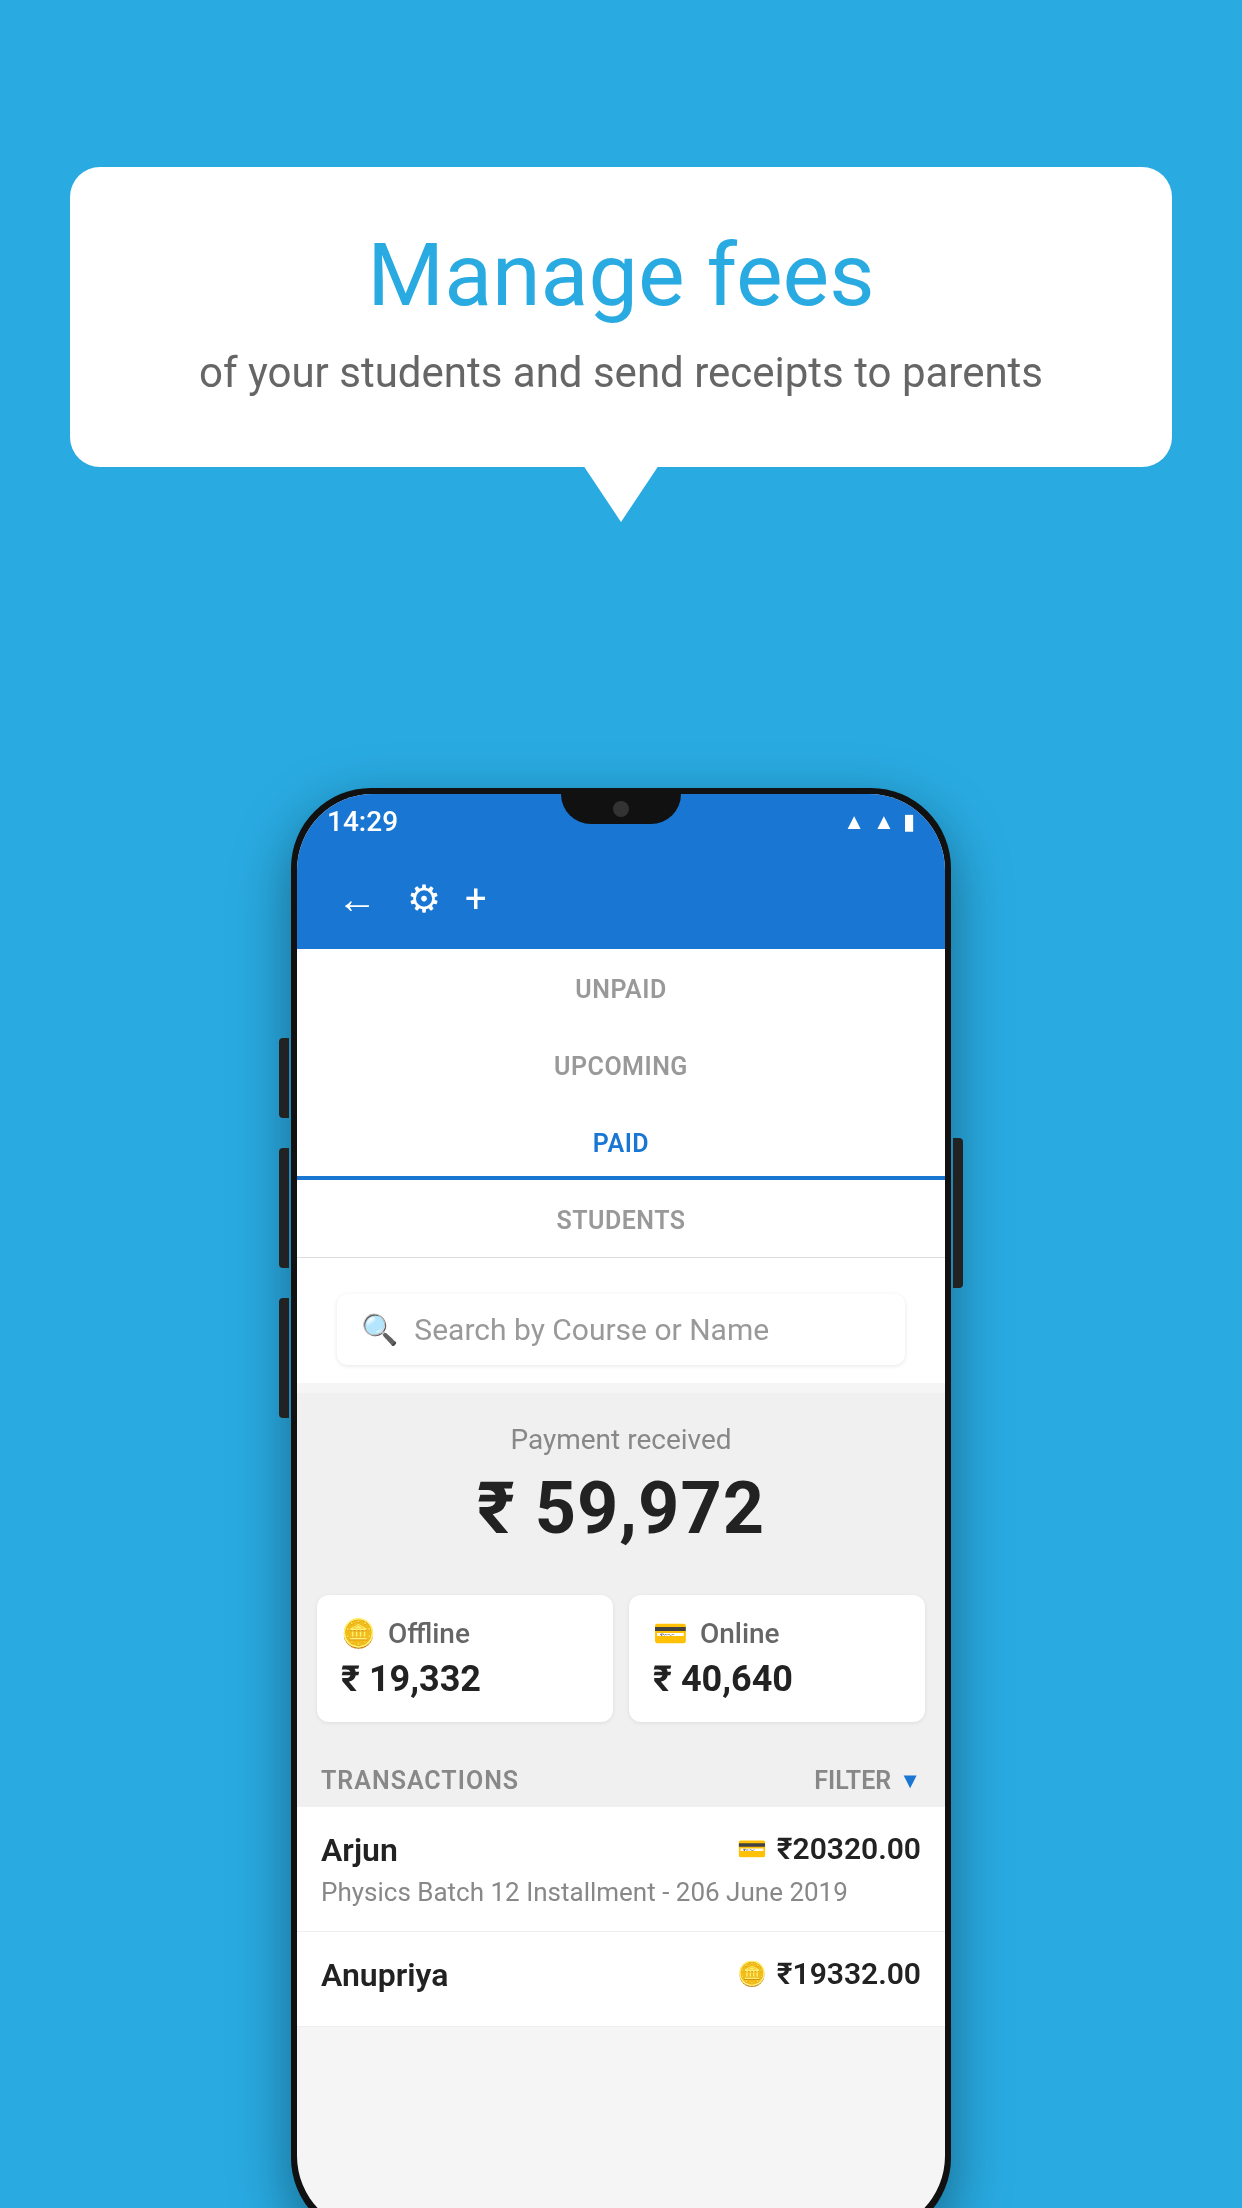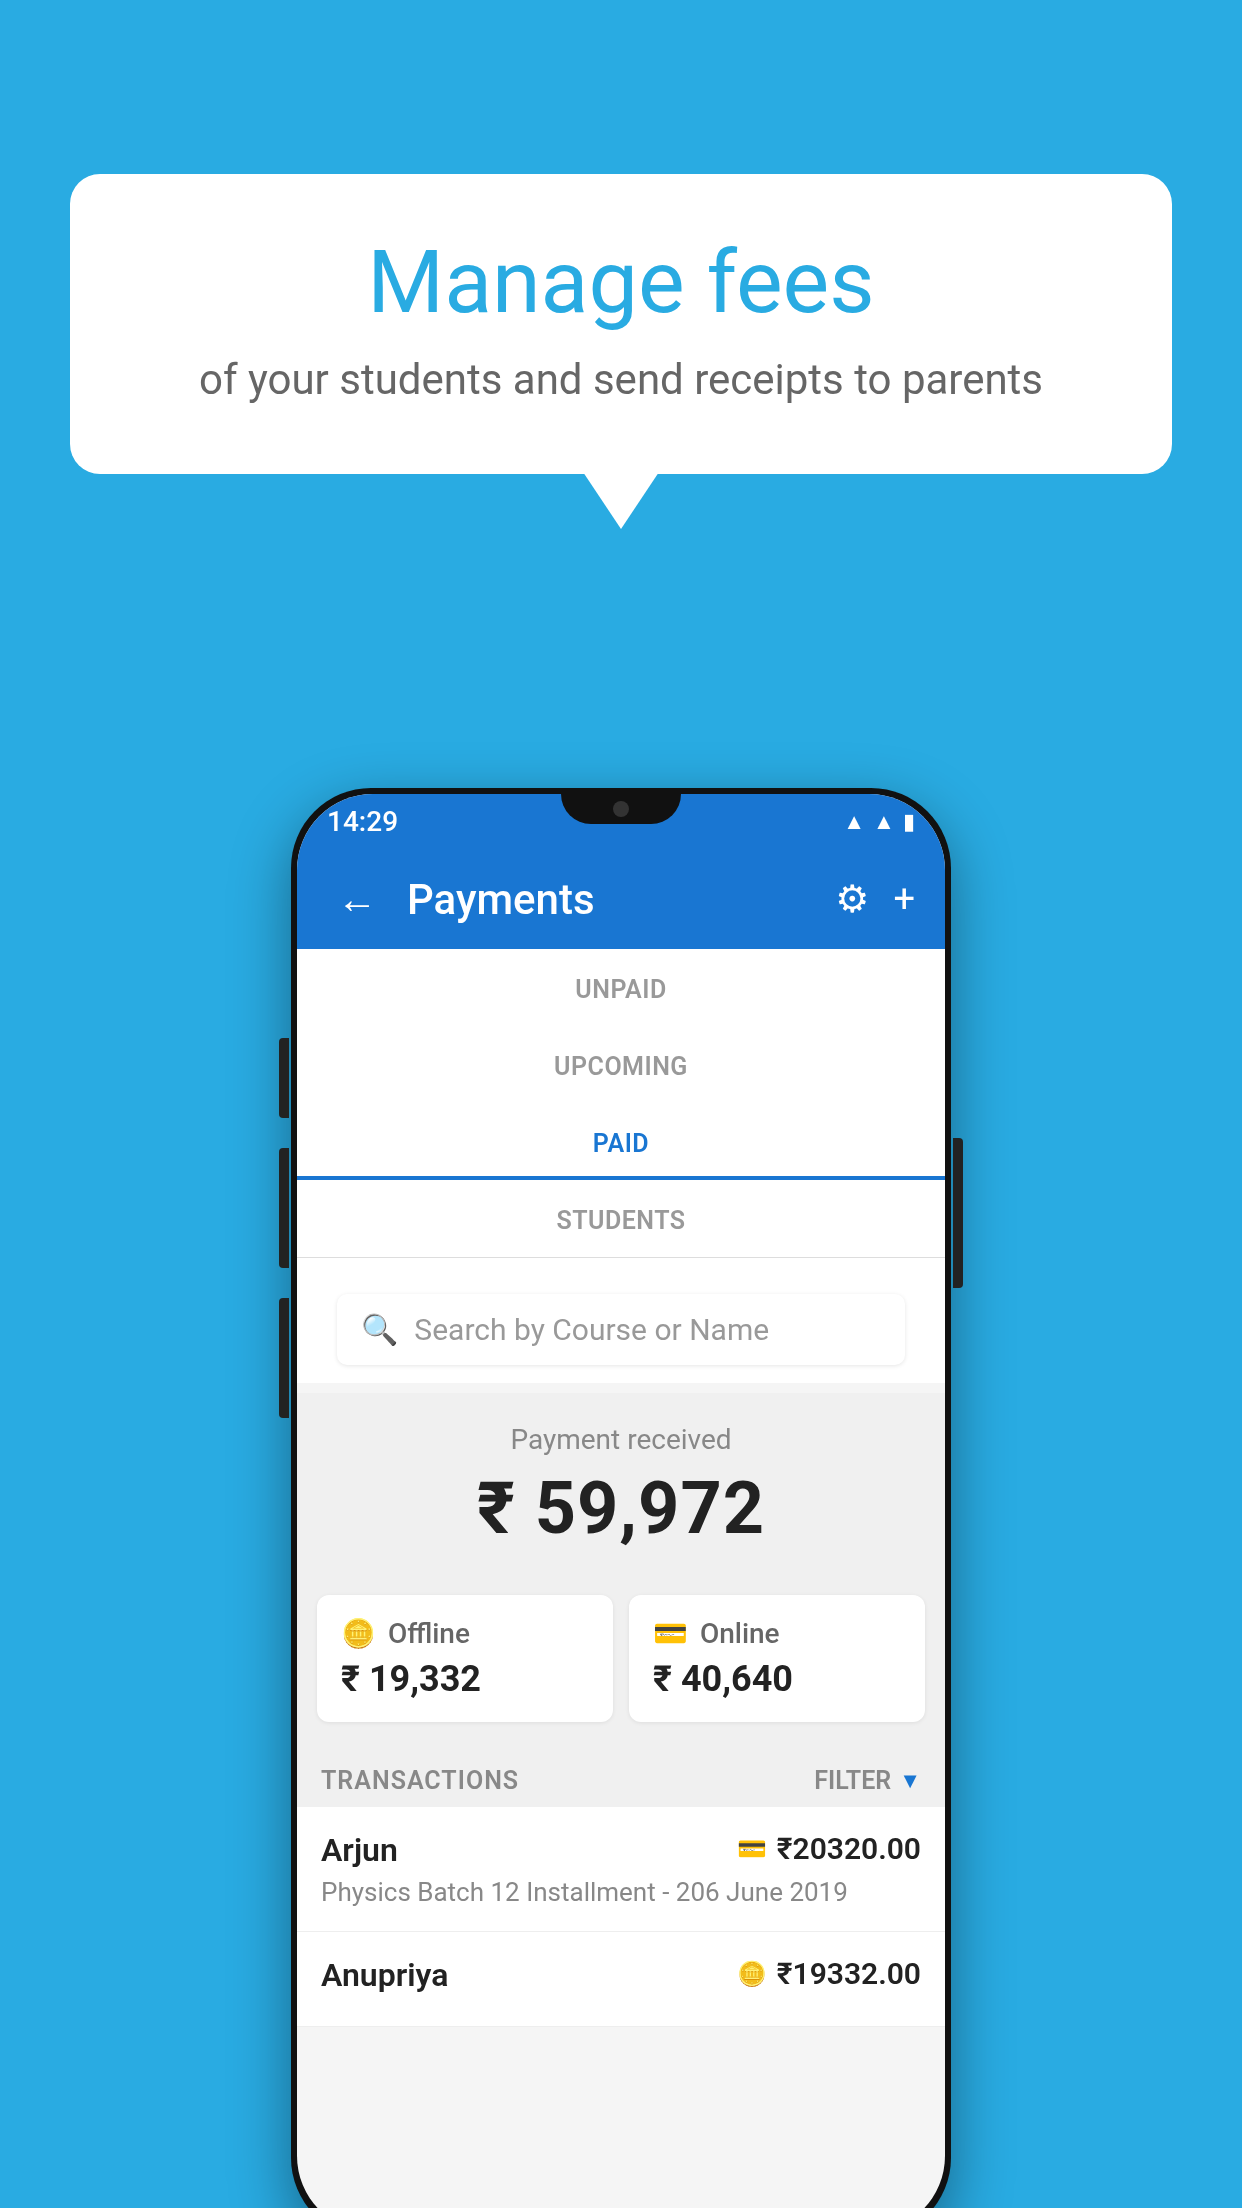--- a/index.html
+++ b/index.html
@@ -9,21 +9,21 @@
       height: 2208px;
       background-color: #29ABE2;
       font-family: 'Roboto', Arial, sans-serif;
       overflow: hidden;
       position: relative;
     }
 
     
     .speech-bubble-container {
       position: absolute;
-      top: 174px;
+      top: 167px;
       left: 70px;
       right: 70px;
       display: flex;
       flex-direction: column;
       align-items: center;
     }
 
     .speech-bubble {
       background: white;
       border-radius: 30px;
@@ -447,21 +447,20 @@
       <span class="status-time">14:29</span>
       <div class="status-icons">
         <span class="status-icon">▲</span>
         <span class="status-icon">▲</span>
         <span class="status-icon">▮</span>
       </div>
     </div>
 
     <div class="app-bar">
       <span class="back-btn">←</span>
-      <span class="app-title">Payments</span>
       <div class="app-bar-actions">
         <span class="action-btn">⚙</span>
         <span class="action-btn">+</span>
       </div>
     </div>
 
     <div class="content-area">
 
       <div class="tab-bar">
         <div class="tab-item">

